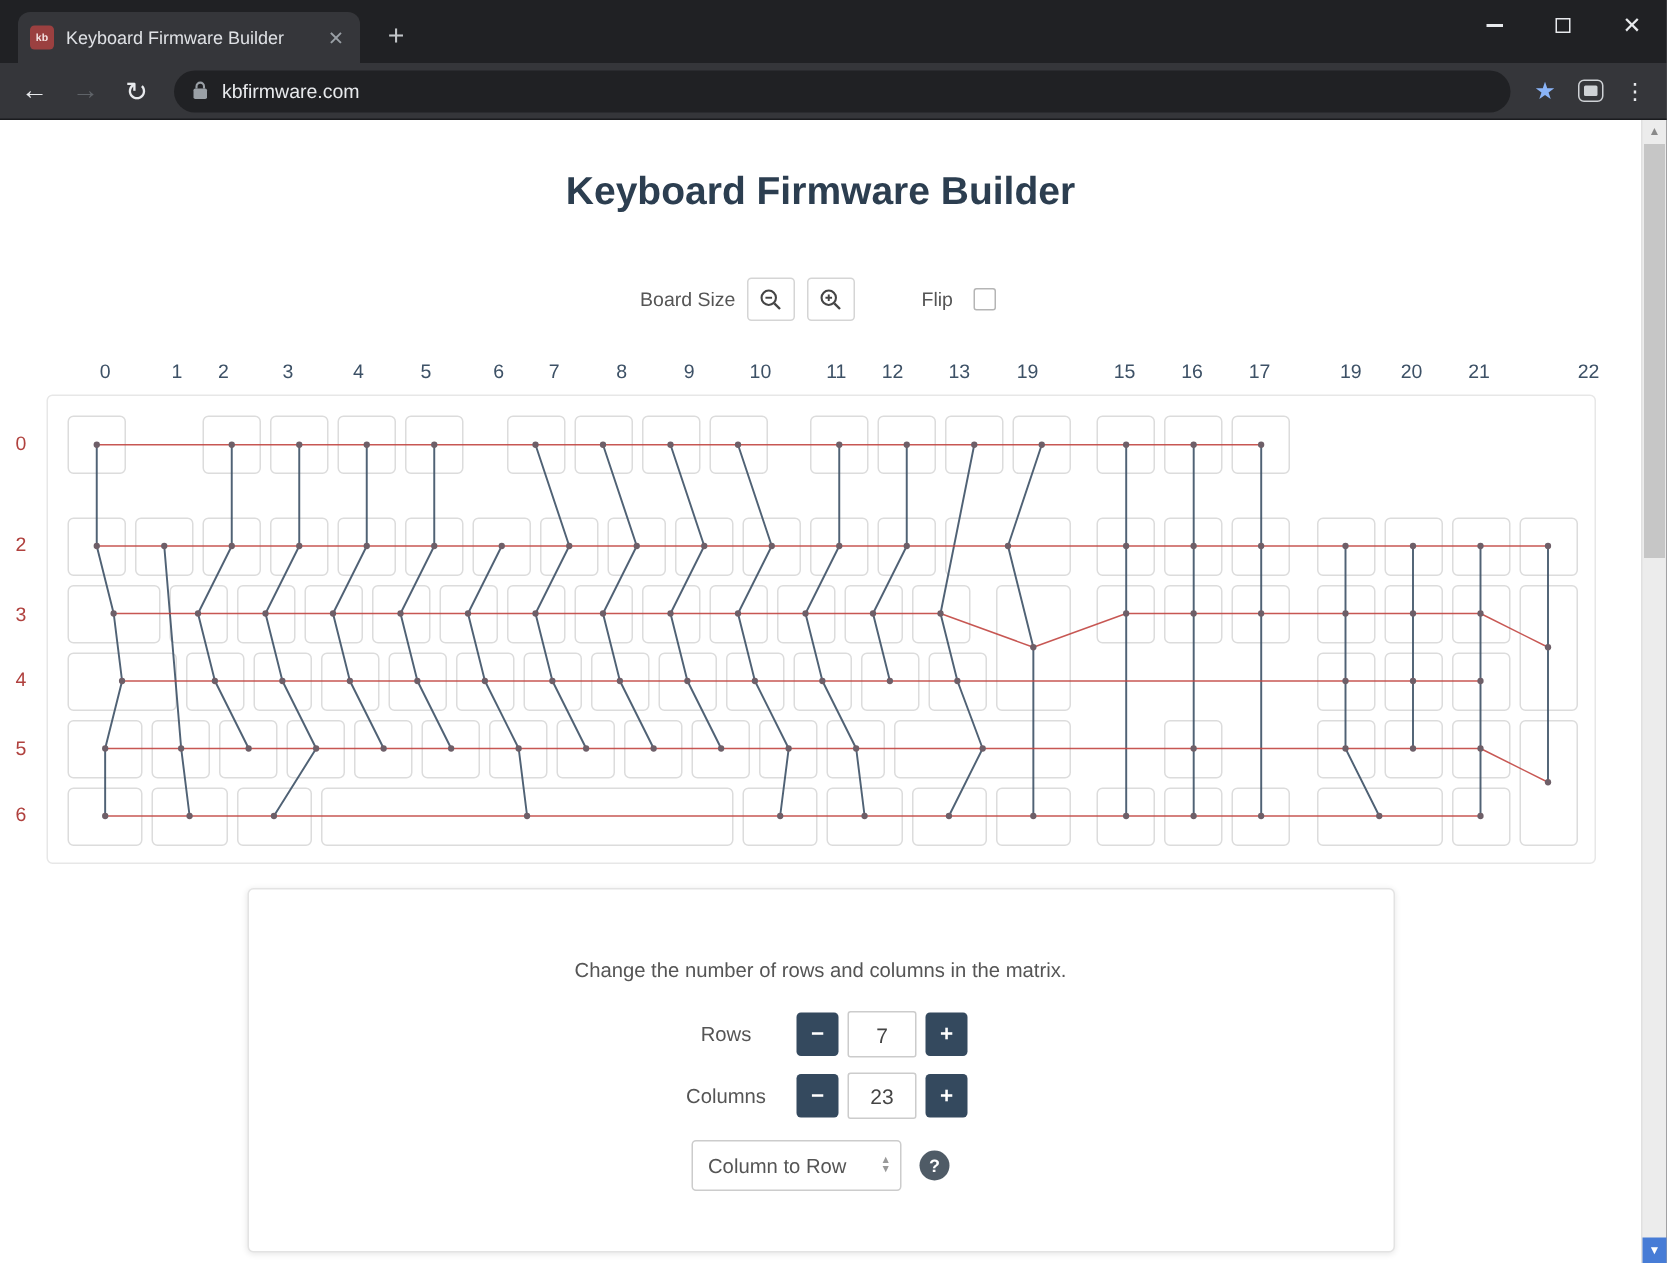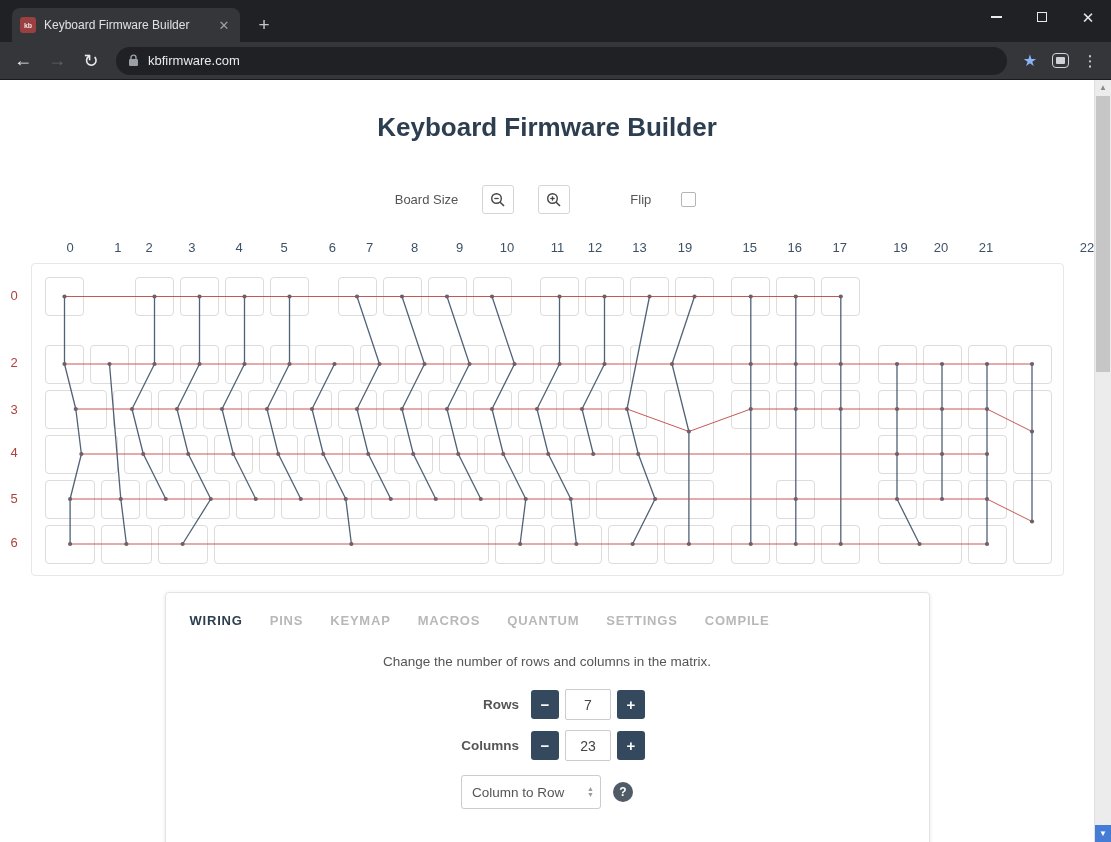--- a/index.html
+++ b/index.html
@@ -38,21 +38,21 @@
   .star { color:#8ab4f8; font-size:16px; }
   .ext-box { width:17px; height:15px; border:1.6px solid #cfd2d6; border-radius:4px; position:relative; }
   .ext-box::after { content:""; position:absolute; left:3px; top:3px; right:3px; bottom:3px; background:#cfd2d6; border-radius:1px;}
   .kebab { color:#e8eaed; font-size:15px; letter-spacing:0; }
 
   
   .viewport { position:absolute; top:80px; left:0; width:1094px; bottom:0; background:#ffffff; overflow:hidden; }
   .page { position:relative; width:1094px; }
   h1.page-title { margin:32px 0 0 0; text-align:center; font-size:26px; font-weight:700; color:#2c3e50; }
 
-  .board-controls { margin-top:42px; display:flex; align-items:center; justify-content:center; gap:24px;
+  .board-controls { margin-top:42px; display:flex; align-items:center; justify-content:center; gap:8px;
                     font-size:13px; color:#555; }
   .zoom-btn { width:32px; height:29px; background:#fff; border:1px solid #d5d5d5; border-radius:3px;
               display:flex; align-items:center; justify-content:center; }
   .flip-label { margin-left:36px; }
   .flip-check { appearance:none; -webkit-appearance:none; width:15px; height:15px; border:1px solid #b5b5b5;
                 border-radius:2px; background:#fff; margin-left:6px; }
 
   .diagram { position:relative; margin:49px 0 0 31px; width:1033px; }
   .kb-canvas { position:relative; width:1033px; height:313px; border:1px solid #e7e7e7;
                border-radius:4px; background:#fff; }
@@ -63,21 +63,21 @@
 
   
   .card { width:765px; margin:16px auto 0 auto; border:1px solid #e3e3e3; border-radius:4px;
           background:#fff; box-shadow:0 1px 4px rgba(0,0,0,.10); padding:20px 24px 40px 24px; }
   .tabs { display:flex; gap:27px; font-size:13px; font-weight:700; letter-spacing:.8px; }
   .tabs .tab-item { color:#b8b8b8; cursor:pointer; }
   .tabs .tab-item.active { color:#2c3e50; }
   .matrix-text { margin-top:26px; text-align:center; font-size:13.5px; color:#555; }
   .stepper-row { margin-top:20px; display:flex; align-items:center; justify-content:center; }
   .stepper-row + .stepper-row { margin-top:10px; }
-  .stepper-label { width:70px; text-align:right; margin-right:12px; font-size:13.5px; color:#555;font-weight:bold; }
+  .stepper-label { width:70px; text-align:center; margin-right:12px; font-size:13.5px; color:#555; }
   .step-btn { width:28px; height:29px; background:#34495e; color:#fff; border:none; border-radius:3px;
               font-size:15px; font-weight:700; line-height:1; }
   .num-input { width:46px; height:31px; margin:0 6px; border:1px solid #ccc; border-radius:2px;
                text-align:center; font-size:14px; color:#444; font-family:"Liberation Sans",sans-serif; }
   .diode-text { margin-top:24px; text-align:center; font-size:13.5px; color:#555; }
   .diode-row { margin-top:14px; display:flex; align-items:center; justify-content:center; }
   .select-box { position:relative; width:140px; height:34px; border:1px solid #ccc; border-radius:3px;
                 background:#fff; display:flex; align-items:center; padding:0 22px 0 10px;
                 font-size:13.5px; color:#555; }
   .select-arrows { position:absolute; right:6px; top:50%; transform:translateY(-50%);
@@ -425,39 +425,30 @@
           <span class="col-label" style="left: 526.562px;">11</span>
           <span class="col-label" style="left: 564.062px;">12</span>
           <span class="col-label" style="left: 608.5px;">13</span>
           <span class="col-label" style="left: 654.062px;">19</span>
           <span class="col-label" style="left: 718.75px;">15</span>
           <span class="col-label" style="left: 763.75px;">16</span>
           <span class="col-label" style="left: 808.75px;">17</span>
           <span class="col-label" style="left: 869.5px;">19</span>
           <span class="col-label" style="left: 910px;">20</span>
           <span class="col-label" style="left: 955px;">21</span>
-          <span class="col-label" style="left: 1056px;">22</span>
+          <span class="col-label" style="left: 1028px;">22</span>
           <span class="row-label" style="top: 24.5px;">0</span>
           <span class="row-label" style="top: 92px;">2</span>
           <span class="row-label" style="top: 139.143px;">3</span>
           <span class="row-label" style="top: 182px;">4</span>
           <span class="row-label" style="top: 228.25px;">5</span>
           <span class="row-label" style="top: 272px;">6</span>
         </div>
 
       <div class="card">
-        <div class="tabs">
-          <span class="tab-item active">WIRING</span>
-          <span class="tab-item">PINS</span>
-          <span class="tab-item">KEYMAP</span>
-          <span class="tab-item">MACROS</span>
-          <span class="tab-item">QUANTUM</span>
-          <span class="tab-item">SETTINGS</span>
-          <span class="tab-item">COMPILE</span>
-        </div>
 
         <div class="matrix-text">Change the number of rows and columns in the matrix.</div>
 
         <div class="stepper-row">
           <span class="stepper-label">Rows</span>
           <button class="step-btn">−</button>
           <input class="num-input" value="7" style="">
           <button class="step-btn">+</button>
         </div>
 

